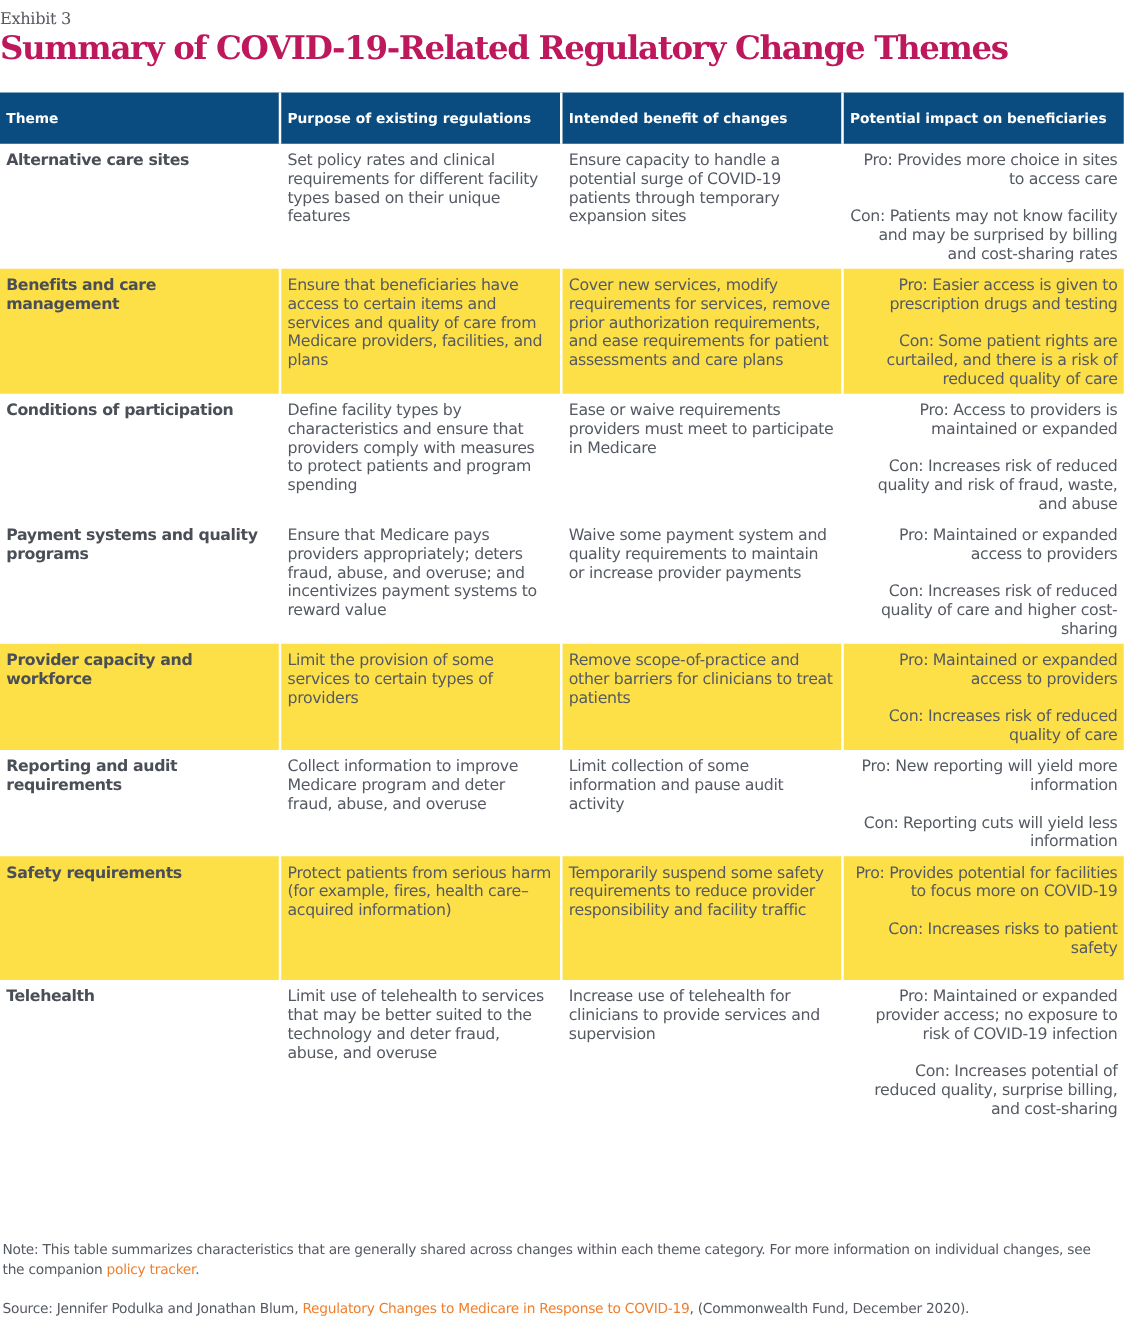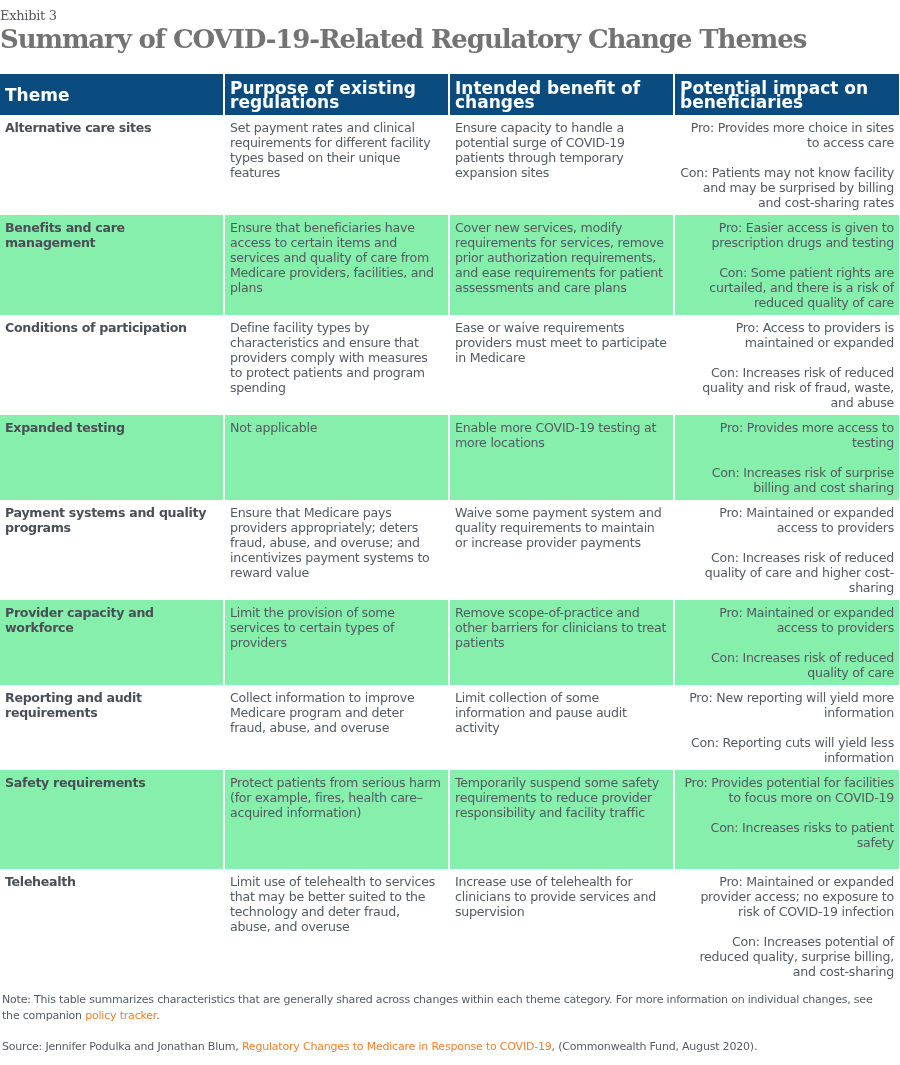--- a/index.html
+++ b/index.html
@@ -1,26 +1,26 @@
 <!DOCTYPE html>
 <html><head>
   <meta charset="utf-8">
   <style>
     html, body { margin: 0; padding: 0; background: #ffffff; }
     body { width: 900px; height: 1065px; position: relative; overflow: hidden; font-family: "DejaVu Sans", sans-serif; color: #4a4f57; }
     .exhibit { position: absolute; left: 0; top: 8px; font-family: "DejaVu Serif", serif; font-weight: normal; font-size: 13px; color: #55585e; letter-spacing: -0.3px; }
-    .title { position: absolute; left: 0; top: 24px; font-family: "DejaVu Serif", serif; font-weight: bold; font-size: 26px; color: #737373; letter-spacing: -1.1px; white-space: nowrap; }
+    .title { position: absolute; left: 0; top: 24px; font-family: "DejaVu Serif", serif; font-weight: bold; font-size: 26px; color: #be185d; letter-spacing: -1.1px; white-space: nowrap; }
     table { position: absolute; left: 0; top: 74px; width: 899px; border-collapse: collapse; table-layout: fixed; }
     col.c1 { width: 224px; } col.c2 { width: 225px; } col.c3 { width: 225px; } col.c4 { width: 225px; }
-    th { background: #0a4c7f; color: #ffffff; text-align: left; vertical-align: middle; font-size: 17px; font-weight: bold; padding: 0 5px; height: 41px; line-height: 14px; border-right: 2px solid #ffffff; }
+    th { background: #0a4c7f; color: #ffffff; text-align: left; vertical-align: middle; font-size: 11px; font-weight: bold; padding: 0 5px; height: 41px; line-height: 14px; border-right: 2px solid #ffffff; }
     th:last-child { border-right: none; }
     td { vertical-align: top; font-size: 12.6px; line-height: 15px; padding: 5px 5px 0 5px; border-right: 2px solid #ffffff; color: #555a62; letter-spacing: -0.25px; }
     td:last-child { border-right: none; text-align: right; }
     td.theme { font-weight: bold; color: #4a4f57; letter-spacing: -0.3px; }
-    tr.alt td { background: #86efac; }
+    tr.alt td { background: #fde047; }
     .pro { display: block; margin-bottom: 15px; }
     .con { display: block; }
     .note { position: absolute; left: 2px; top: 992px; width: 880px; font-size: 11px; line-height: 15.5px; color: #555a62; letter-spacing: -0.2px; }
     .source { position: absolute; left: 2px; top: 1039px; font-size: 11px; line-height: 15px; color: #555a62; letter-spacing: -0.2px; white-space: nowrap; }
     .link { color: #f07f2d; }
   </style>
 </head>
 <body>
 
 <div class="exhibit">Exhibit 3</div>
@@ -37,21 +37,21 @@
     <tr>
       <th>Theme</th>
       <th>Purpose of existing regulations</th>
       <th>Intended benefit of changes</th>
       <th>Potential impact on beneficiaries</th>
     </tr>
   </thead>
   <tbody id="tbody">
       <tr style="height: 100px; border-radius: 13px;">
         <td class="theme">Alternative care sites</td>
-        <td>Set payment rates and clinical requirements for different facility types based on their unique features</td>
+        <td>Set policy rates and clinical requirements for different facility types based on their unique features</td>
         <td>Ensure capacity to handle a potential surge of COVID-19 patients through temporary expansion sites</td>
         <td>
           <span class="pro">Pro: Provides more choice in sites to access care</span>
           <span class="con">Con: Patients may not know facility and may be surprised by billing and cost-sharing rates</span>
         </td>
       </tr>
       <tr class="alt" style="height: 100px;">
         <td class="theme">Benefits and care management</td>
         <td>Ensure that beneficiaries have access to certain items and services and quality of care from Medicare providers, facilities, and plans</td>
         <td>Cover new services, modify requirements for services, remove prior authorization requirements, and ease requirements for patient assessments and care plans</td>
@@ -60,29 +60,20 @@
           <span class="con">Con: Some patient rights are curtailed, and there is a risk of reduced quality of care</span>
         </td>
       </tr>
       <tr style="height: 100px;">
         <td class="theme">Conditions of participation</td>
         <td>Define facility types by characteristics and ensure that providers comply with measures to protect patients and program spending</td>
         <td>Ease or waive requirements providers must meet to participate in Medicare</td>
         <td>
           <span class="pro">Pro:  Access to providers is maintained or expanded</span>
           <span class="con">Con: Increases risk of reduced quality and risk of fraud, waste, and abuse</span>
-        </td>
-      </tr>
-      <tr class="alt" style="height: 85px;">
-        <td class="theme">Expanded testing</td>
-        <td>Not applicable</td>
-        <td>Enable more COVID-19 testing at more locations</td>
-        <td>
-          <span class="pro">Pro: Provides more access to testing</span>
-          <span class="con">Con: Increases risk of surprise billing and cost sharing</span>
         </td>
       </tr>
       <tr style="height: 100px;">
         <td class="theme">Payment systems and quality programs</td>
         <td>Ensure that Medicare pays providers appropriately; deters fraud, abuse, and overuse; and incentivizes payment systems to reward value</td>
         <td>Waive some payment system and quality requirements to maintain or increase provider payments</td>
         <td>
           <span class="pro">Pro: Maintained or expanded access to providers</span>
           <span class="con">Con: Increases risk of reduced quality of care and higher cost-sharing</span>
         </td>
@@ -121,13 +112,13 @@
         <td>
           <span class="pro">Pro: Maintained or expanded provider access; no exposure to risk of COVID-19 infection</span>
           <span class="con">Con: Increases potential of reduced quality, surprise billing, and cost-sharing</span>
         </td>
       </tr>
     </tbody>
 </table>
 
 <div class="note"><span>Note: This table summarizes characteristics that are generally shared across changes within each theme category. For more information on individual changes, see the companion </span><span class="link">policy tracker</span><span>.</span></div>
 
-<div class="source"><span>Source: Jennifer Podulka and Jonathan Blum, </span><span class="link">Regulatory Changes to Medicare in Response to COVID-19</span><span>,  (Commonwealth Fund, August 2020).</span></div>
+<div class="source"><span>Source: Jennifer Podulka and Jonathan Blum, </span><span class="link">Regulatory Changes to Medicare in Response to COVID-19</span><span>,  (Commonwealth Fund, December 2020).</span></div>
 
 </body></html>

